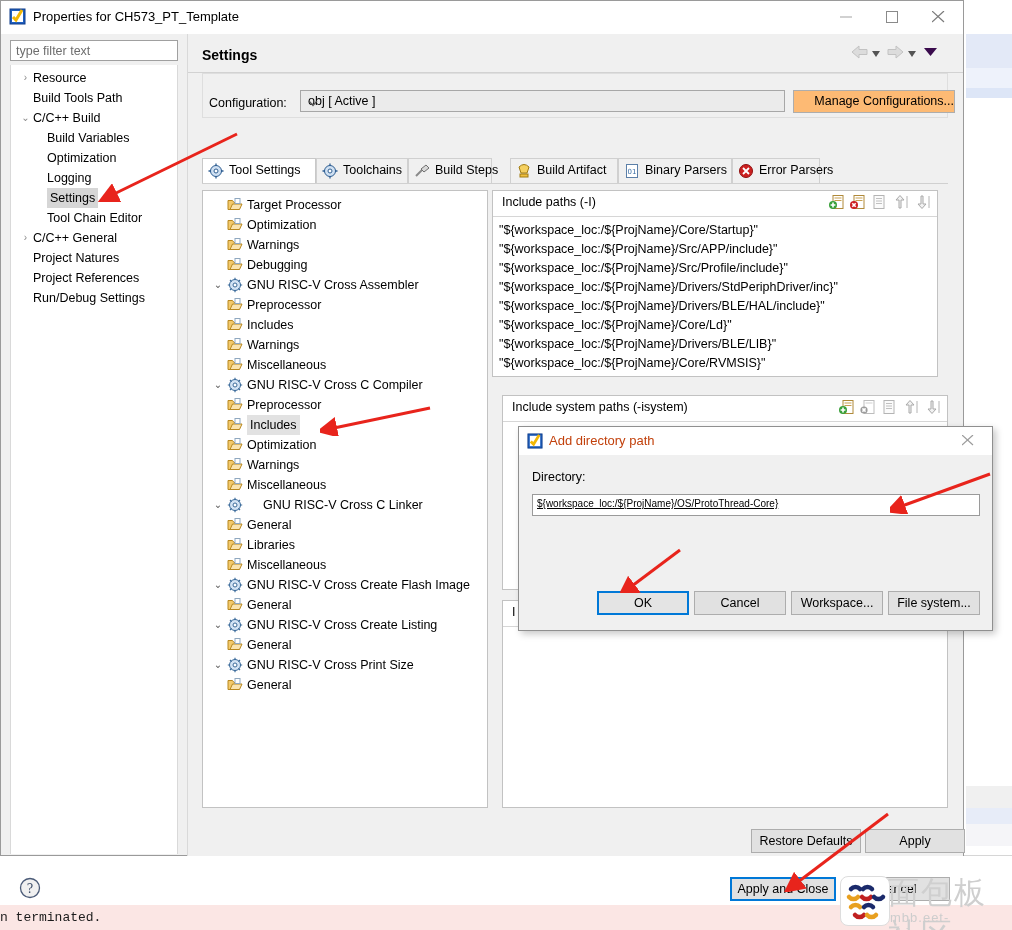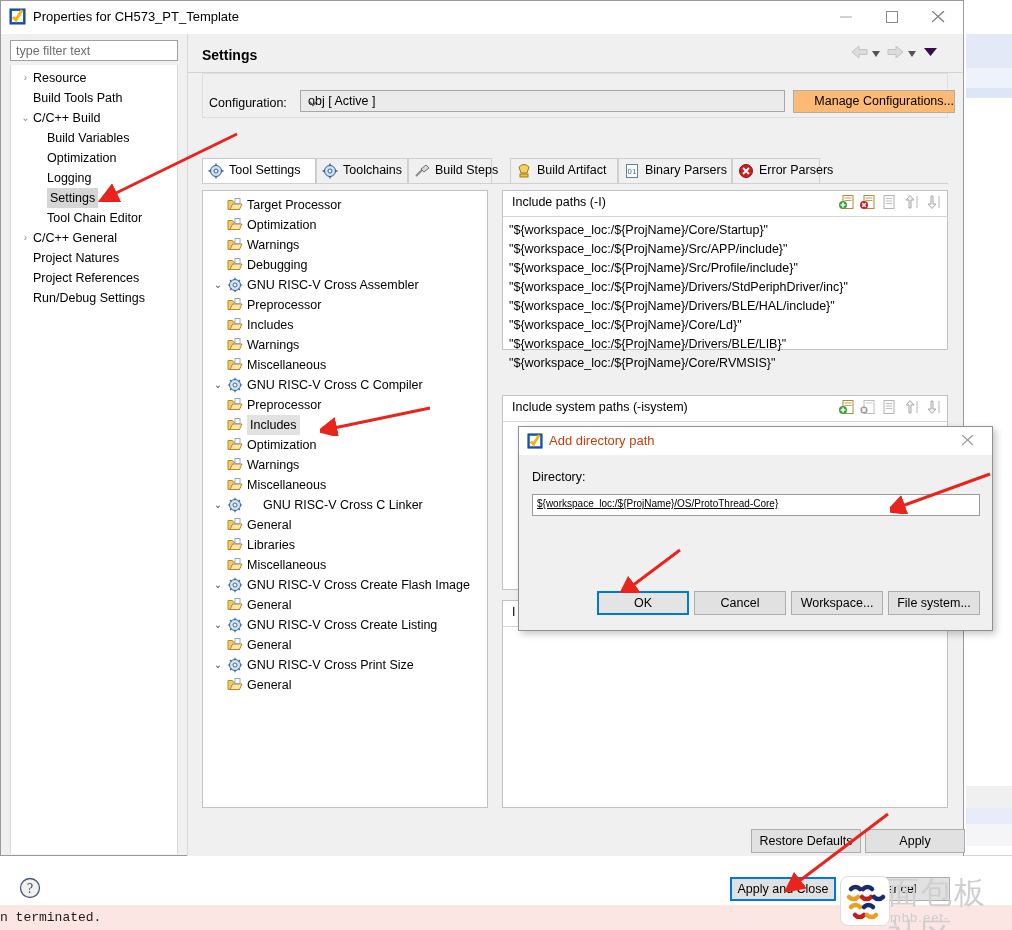--- a/index.html
+++ b/index.html
@@ -529,21 +529,21 @@
         <div class="ttnode" style="left: 24px; top: 484px;">
           <span class="ico" style="left: 0px;"><svg width="16" height="16" viewBox="0 0 16 16">
               <path d="M1 12.5 L1 3.5 L5.5 3.5 L7 5.5 L12 5.5 L12 12.5 Z" fill="#f3c96b" stroke="#b8881f"></path>
               <path d="M3 12.5 L5.5 7 L15 7 L12.5 12.5 Z" fill="#fbe3ad" stroke="#b8881f"></path>
               <rect x="8" y="1.5" width="5" height="5" fill="#fff" stroke="#8fa8c0"></rect>
             </svg></span>
           <span class="lbl" style="left: 20px;">General</span>
         </div>
       </div>
 
-    <div class="optbox" style="left:314px;top:156px;width:446px;height:160px;">
+    <div class="optbox" style="left:304px;top:156px;width:446px;height:187px;">
       <div class="optbar">
         <span class="cap">Include paths (-I)</span>
         <span class="tools">
           <span>
             <svg width="16" height="16" viewBox="0 0 16 16">
                 <rect x="4" y="1.5" width="10" height="13" fill="#fff" stroke="#b08a3a"></rect>
                 <rect x="5.5" y="3.5" width="7" height="1" fill="#c8a050"></rect>
                 <rect x="5.5" y="6" width="7" height="1" fill="#c8a050"></rect>
                 <circle cx="4" cy="11" r="4" fill="#3aa03a"></circle>
                 <path d="M4 8.6 L4 13.4 M1.6 11 L6.4 11" stroke="#fff" stroke-width="1.6"></path>

